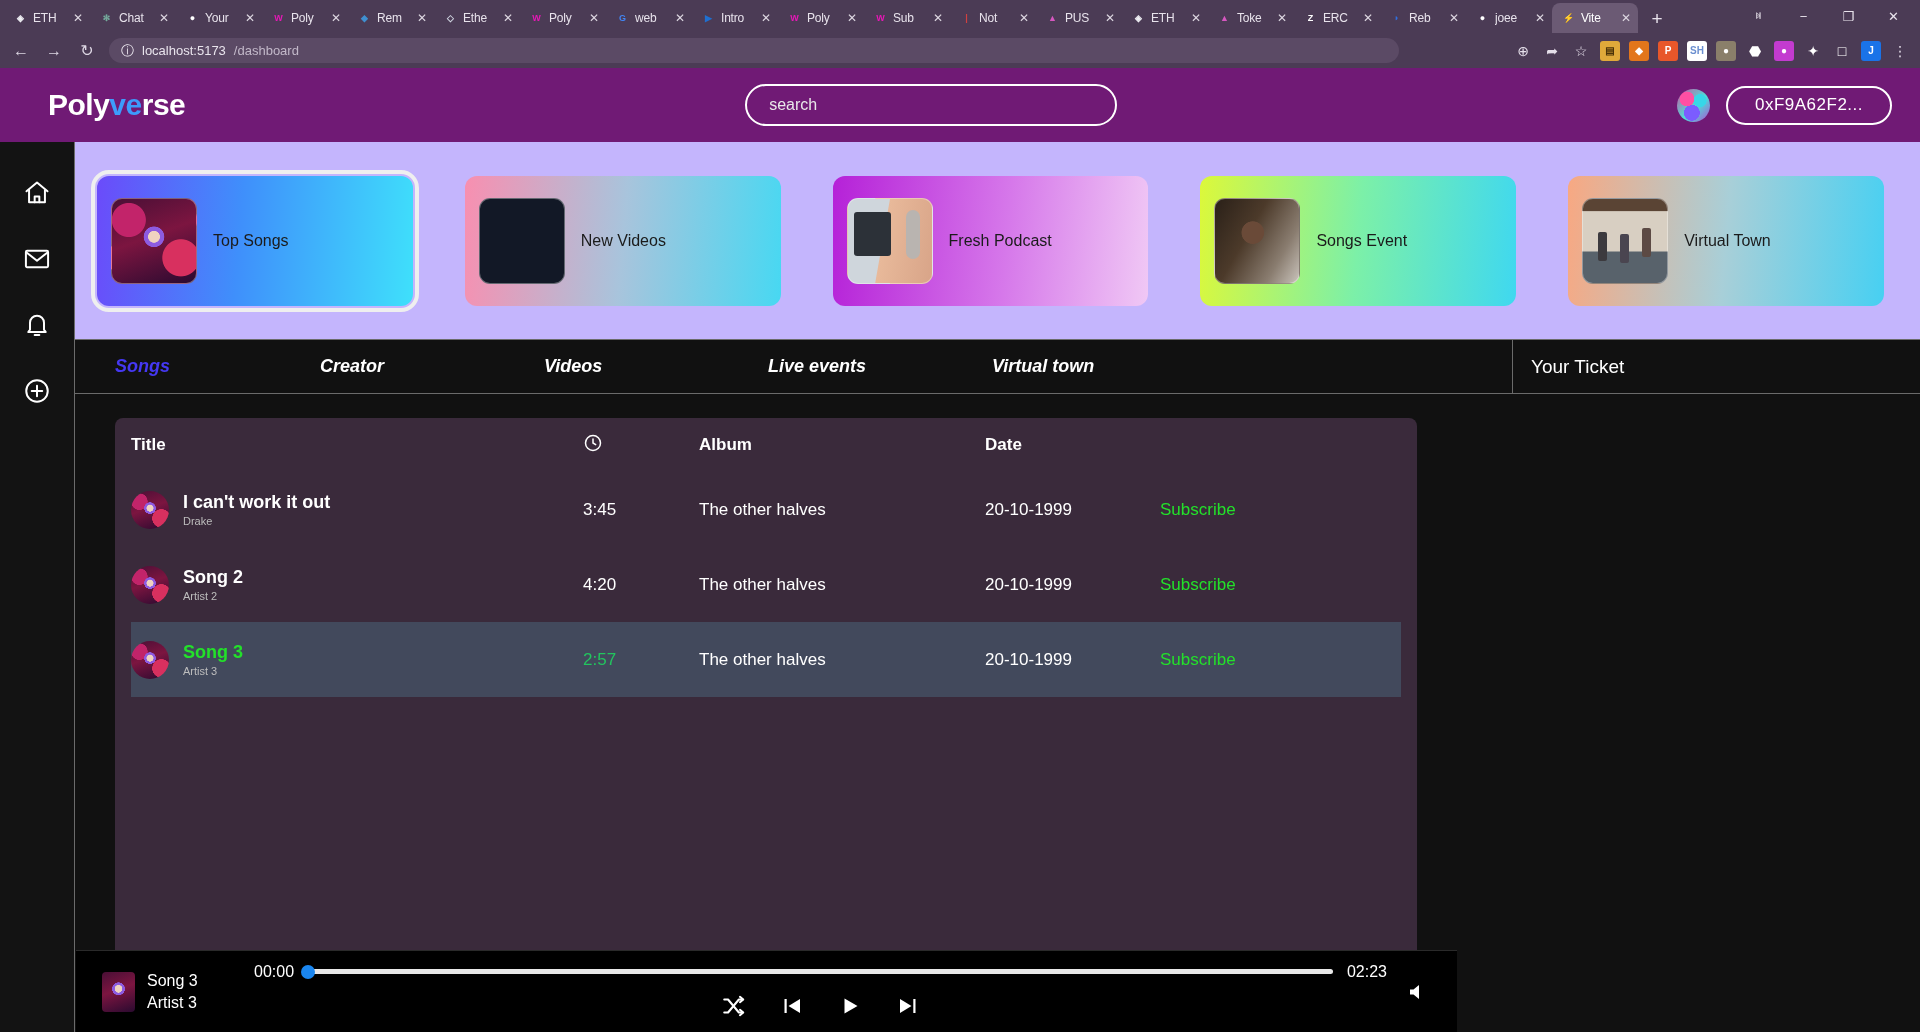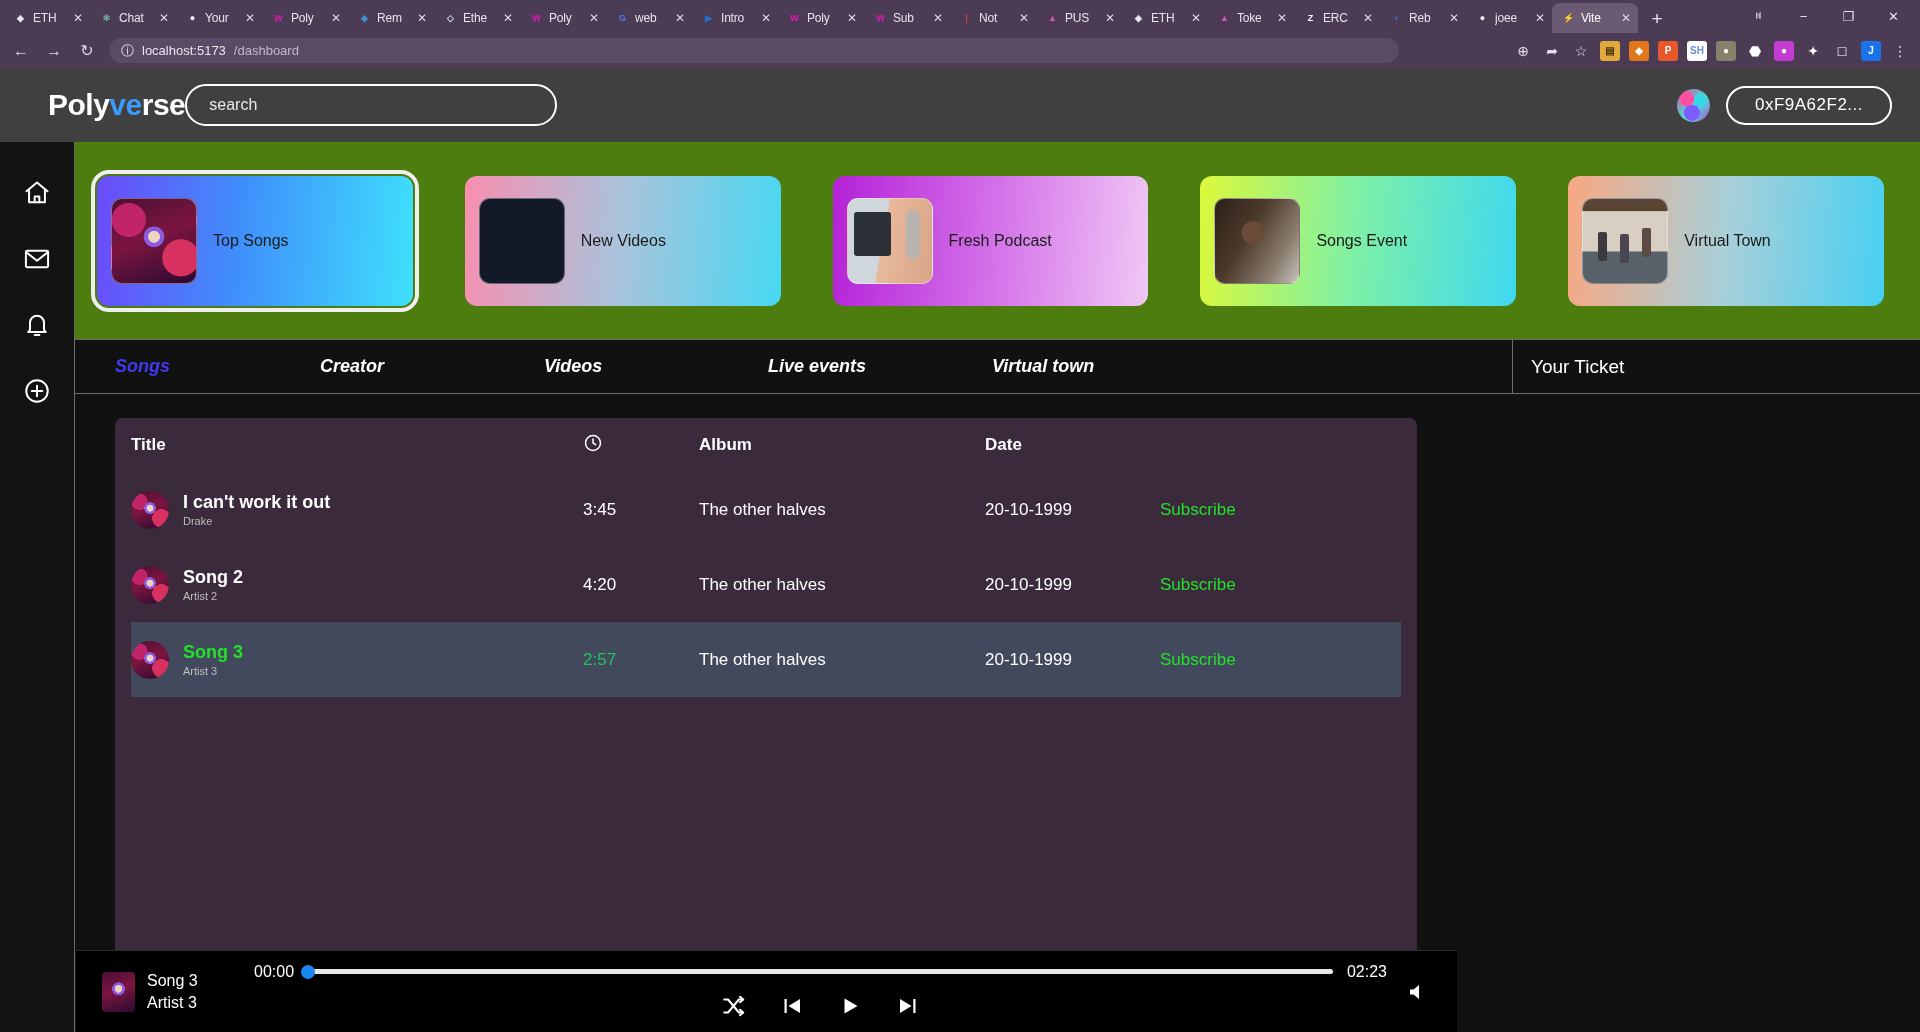--- a/index.html
+++ b/index.html
@@ -69,25 +69,25 @@
     width: 20px; height: 20px; display: flex; align-items: center;
     justify-content: center; color: #e5dfea; font-size: 14px;
     border-radius: 3px; overflow: hidden; position: relative;
   }
 
   
   .app { width: 1920px; height: 964px; background: #111111; display: flex; flex-direction: column; }
 
   .appbar {
     height: 74px; display: flex; align-items: center;
-    padding: 0 28px 0 48px; background: #404040; flex: 0 0 74px;
+    padding: 0 28px 0 48px; background: #701a75; flex: 0 0 74px;
   }
   .logo { font-size: 30px; font-weight: bold; color: #ffffff; letter-spacing: -.5px; }
   .logo .accent { color: #3d9bfc; }
-  .search-wrap { flex: 1; display: flex; justify-content: flex-start; }
+  .search-wrap { flex: 1; display: flex; justify-content: center; }
   .search-input {
     width: 372px; height: 42px; border-radius: 23px;
     border: 2px solid #ffffff; background: transparent;
     color: #ffffff; font-size: 16px; padding: 0 22px;
     font-family: "Liberation Sans", sans-serif; outline: none;
   }
   .search-input::placeholder { color: #e9e9e9; }
   .appbar-right { display: flex; align-items: center; gap: 16px; }
   .avatar {
     width: 33px; height: 33px; border-radius: 50%;
@@ -110,21 +110,21 @@
     width: 75px; flex: 0 0 75px; background: #131313;
     border-right: 1px solid #6b6b6b; display: flex; flex-direction: column;
     align-items: center; padding-top: 36px; gap: 36px;
   }
   .side-ico { width: 30px; height: 30px; color: #ffffff; display: flex; align-items: center; justify-content: center; }
 
   .content { flex: 1; display: flex; flex-direction: column; min-width: 0; }
 
   .cards-row {
     height: 197px; flex: 0 0 197px; display: flex; align-items: center;
-    gap: 52px; padding: 0 36px 0 22px; background: #4d7c0f;
+    gap: 52px; padding: 0 36px 0 22px; background: #c4b5fd;
   }
   .card {
     flex: 1; height: 130px; border-radius: 12px;
     display: flex; align-items: center; gap: 16px; padding: 0 14px;
     position: relative;
   }
   .card.selected { outline: 4px solid #efefef; outline-offset: 2px; }
   .card-thumb {
     width: 86px; height: 86px; flex: 0 0 86px; border-radius: 11px;
     overflow: hidden; border: 1px solid rgba(255,255,255,.35);

